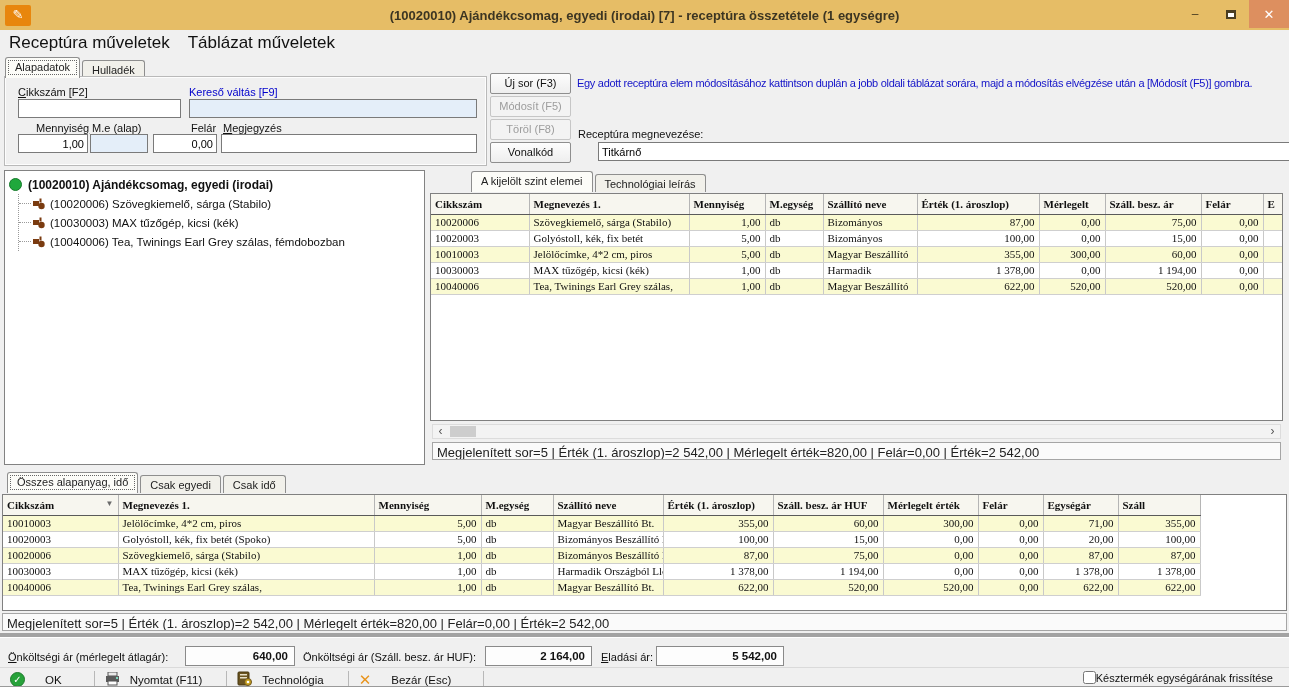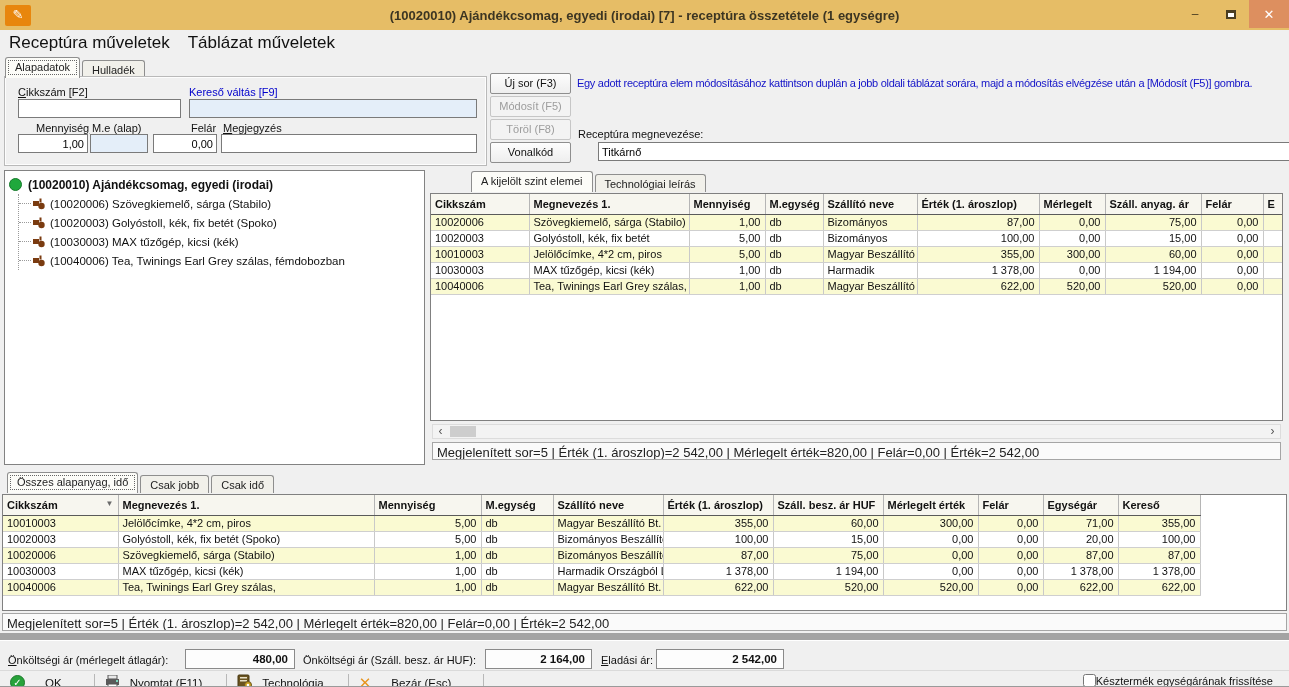--- a/index.html
+++ b/index.html
@@ -52,41 +52,41 @@
   .tree-item::before { content:""; position:absolute; left:0; top:9px; width:12px; border-top:1px dotted #9a9a9a; }
   .mat-icon { flex:0 0 auto; display:inline-flex; }
 
   
   .right-tabs { left:432px; top:170px;margin-left:39px; }
   .right-table-wrap { position:absolute; left:430px; top:193px; width:853px; height:228px; background:#fff; border:1px solid #808080; overflow:hidden; z-index:2; }
   .right-status { position:absolute; left:432px; top:442px; width:849px; height:18px; }
   .statusline { background:#fafafa; border:1px solid #a5a5a5; font-size:13px; color:#222; padding:2px 4px; white-space:nowrap; overflow:hidden; }
 
   
-  table.grid { border-collapse:collapse; table-layout:fixed; background:#fca5a5; }
+  table.grid { border-collapse:collapse; table-layout:fixed; background:#fca5a5;font-family:Liberation Serif, serif; }
   table.grid th { font-weight:bold; text-align:left; background:#f7f6ef; border-right:1px solid #b5b5b5; border-bottom:1px solid #5a5a5a; padding:2px 4px; height:20px; white-space:nowrap; overflow:hidden; font-size:11px; position:relative; }
   table.grid td { border-right:1px solid #c9c9c9; border-bottom:1px solid #cfcfcf; padding:1px 4px; height:16px; white-space:nowrap; overflow:hidden; font-size:11px; }
   table.grid td.r { text-align:right; }
   table.grid tbody tr:nth-child(odd) td { background:#fafad2; }
   table.grid tbody tr:nth-child(even) td { background:#ffffff; }
   .sort-icon { position:absolute; right:4px; top:4px; font-size:8px; color:#6a6a6a; }
 
   
   .hscroll { position:absolute; left:432px; top:424px; width:849px; height:15px; background:#f3f3f3; border:1px solid #dcdcdc; display:flex; align-items:center; }
   .scroll-arrow { width:15px; text-align:center; color:#555; font-size:12px; line-height:13px; }
   .scroll-arrow.right { margin-left:auto; }
   .scroll-thumb { width:26px; height:11px; background:#cdcdcd; margin-left:2px; }
 
   
   .bottom-tabs { left:7px; top:471px; }
   .bottom-table-wrap { position:absolute; left:2px; top:494px; width:1285px; height:117px; background:#fff; border:1px solid #808080; overflow:hidden; z-index:2; }
   .bottom-status { position:absolute; left:2px; top:613px; width:1285px; height:18px; }
 
   
-  .footer { position:absolute; left:0; top:633px; width:1289px; height:54px; background:#f0f0f0; border-top:7px solid #a3a3a3; box-shadow:inset 0 1px 0 #fff; }
+  .footer { position:absolute; left:0; top:633px; width:1289px; height:54px; background:#f0f0f0; border-top:4px solid #a3a3a3; box-shadow:inset 0 1px 0 #fff; }
   .price-label { position:absolute; top:14px; font-size:11px; white-space:nowrap; }
   .price-field { position:absolute; top:9px; height:20px; border:1px solid #8a8a8a; background:#fdfdfd; font-weight:bold; text-align:right; padding:3px 6px 0 4px; font-size:11.5px; }
   .toolbar { position:absolute; left:0; top:30px; width:1289px; height:24px; border-top:1px solid #dadada; display:flex; align-items:center; }
   .tool-item { display:flex; align-items:center; gap:6px; padding:0 10px; height:22px; }
   .tool-sep { width:1px; height:17px; background:#b8b8b8; }
   .ok-icon { width:15px; height:15px; border-radius:50%; background:#27a23a; border:1px solid #1d7a2c; color:#fff; font-size:10px; line-height:14px; text-align:center; }
   .x-icon { color:#e8941d; font-weight:bold; font-size:15px; line-height:15px; }
   .tool-label { font-size:11.5px; padding:0 22px 0 14px; }
   .tool-label.tight { padding:0 14px 0 4px; }
   .chk-wrap { position:absolute; right:16px; top:34px; display:flex; align-items:center; }
@@ -166,30 +166,20 @@
         <span>(10020006) Szövegkiemelő, sárga (Stabilo)</span>
       </div>
       <div class="tree-item">
         <span class="mat-icon">
             <svg width="12" height="12">
               <rect x="0" y="3" width="6" height="5" fill="#7a3b10"></rect>
               <rect x="6.5" y="0.5" width="2" height="4" fill="#7a3b10"></rect>
               <circle cx="8.5" cy="8" r="3.2" fill="#7a3b10"></circle>
             </svg>
           </span>
-        <span>(10020003) Golyóstoll, kék, fix betét (Spoko)</span>
-      </div>
-      <div class="tree-item">
-        <span class="mat-icon">
-            <svg width="12" height="12">
-              <rect x="0" y="3" width="6" height="5" fill="#7a3b10"></rect>
-              <rect x="6.5" y="0.5" width="2" height="4" fill="#7a3b10"></rect>
-              <circle cx="8.5" cy="8" r="3.2" fill="#7a3b10"></circle>
-            </svg>
-          </span>
         <span>(10030003) MAX tűzőgép, kicsi (kék)</span>
       </div>
       <div class="tree-item">
         <span class="mat-icon">
             <svg width="12" height="12">
               <rect x="0" y="3" width="6" height="5" fill="#7a3b10"></rect>
               <rect x="6.5" y="0.5" width="2" height="4" fill="#7a3b10"></rect>
               <circle cx="8.5" cy="8" r="3.2" fill="#7a3b10"></circle>
             </svg>
           </span>
@@ -219,21 +209,21 @@
       </colgroup>
     <thead>
           <tr>
             <th>Cikkszám</th>
             <th>Megnevezés 1.</th>
             <th>Mennyiség</th>
             <th>M.egység</th>
             <th>Szállító neve</th>
             <th>Érték (1. ároszlop)</th>
             <th>Mérlegelt</th>
-            <th>Száll. anyag. ár</th>
+            <th>Száll. besz. ár</th>
             <th>Felár</th>
             <th>E</th>
           </tr>
         </thead>
         <tbody>
           <tr>
             <td>10020006</td>
             <td>Szövegkiemelő, sárga (Stabilo)</td>
             <td class="r">1,00</td>
             <td>db</td>
@@ -299,21 +289,21 @@
   <div class="hscroll">
     <div class="scroll-arrow">‹</div>
     <div class="scroll-thumb"></div>
     <div class="scroll-arrow right">›</div>
   </div>
 
   <div class="statusline right-status">Megjelenített sor=5 | Érték (1. ároszlop)=2 542,00 | Mérlegelt érték=820,00 | Felár=0,00 | Érték=2 542,00</div>
 
   <div class="tabstrip bottom-tabs">
     <div class="tab selected focused">Összes alapanyag, idő</div>
-    <div class="tab">Csak jobb</div>
+    <div class="tab">Csak egyedi</div>
     <div class="tab">Csak idő</div>
   </div>
 
   <div class="bottom-table-wrap">
     <table class="grid" style="width:1197px;">
       <colgroup>
         <col style="width:115px">
           <col style="width:256px">
           <col style="width:107px">
           <col style="width:72px">
@@ -330,21 +320,21 @@
             <th>Cikkszám<span class="sort-icon">▼</span></th>
             <th>Megnevezés 1.</th>
             <th>Mennyiség</th>
             <th>M.egység</th>
             <th>Szállító neve</th>
             <th>Érték (1. ároszlop)</th>
             <th>Száll. besz. ár HUF</th>
             <th>Mérlegelt érték</th>
             <th>Felár</th>
             <th>Egységár</th>
-            <th>Kereső</th>
+            <th>Száll</th>
           </tr>
         </thead>
         <tbody>
           <tr>
             <td>10010003</td>
             <td>Jelölőcímke, 4*2 cm, piros</td>
             <td class="r">5,00</td>
             <td>db</td>
             <td>Magyar Beszállító Bt.</td>
             <td class="r">355,00</td>
@@ -407,25 +397,25 @@
             <td class="r">622,00</td>
           </tr>
         </tbody>
       </table>
   </div>
 
   <div class="statusline bottom-status">Megjelenített sor=5 | Érték (1. ároszlop)=2 542,00 | Mérlegelt érték=820,00 | Felár=0,00 | Érték=2 542,00</div>
 
   <div class="footer">
     <div class="price-label" style="left:8px;"><u>Ö</u>nköltségi ár (mérlegelt átlagár):</div>
-    <div class="price-field" style="left:185px;width:110px;">480,00</div>
+    <div class="price-field" style="left:185px;width:110px;">640,00</div>
     <div class="price-label" style="left:303px;">Önköltségi ár (Száll. besz. ár HUF):</div>
     <div class="price-field" style="left:485px;width:107px;">2 164,00</div>
     <div class="price-label" style="left:601px;"><u>E</u>ladási ár:</div>
-    <div class="price-field" style="left:656px;width:128px;">2 542,00</div>
+    <div class="price-field" style="left:656px;width:128px;">5 542,00</div>
 
     <div class="toolbar">
       <div class="tool-item">
         <span class="ok-icon">✓</span>
         <span class="tool-label">OK</span>
       </div>
       <div class="tool-sep"></div>
       <div class="tool-item">
         <span><svg width="15" height="14">
               <rect x="3" y="0" width="9" height="4" fill="#e8e8e8" stroke="#555"></rect>

